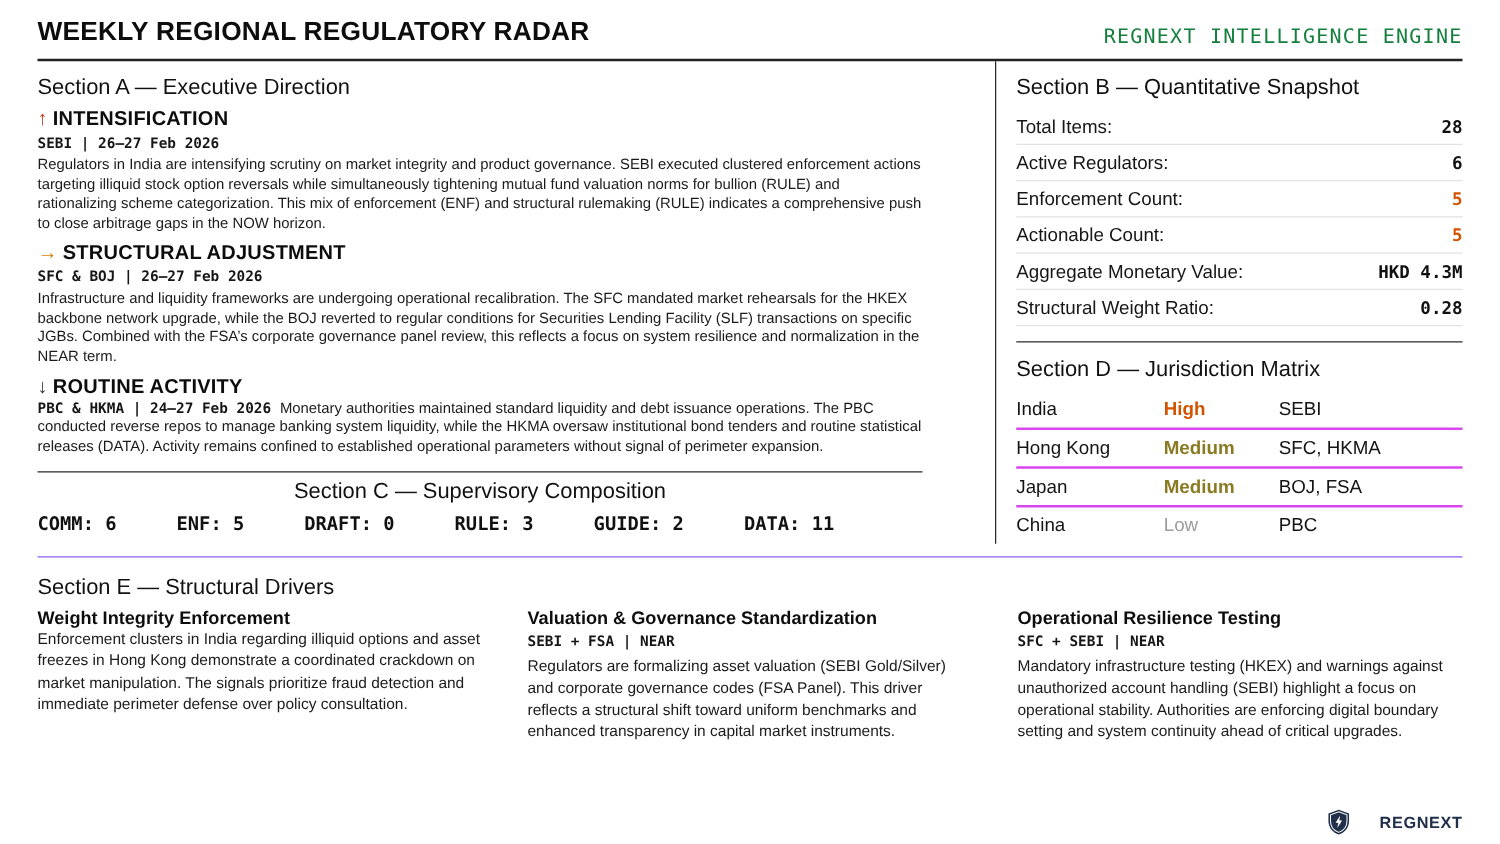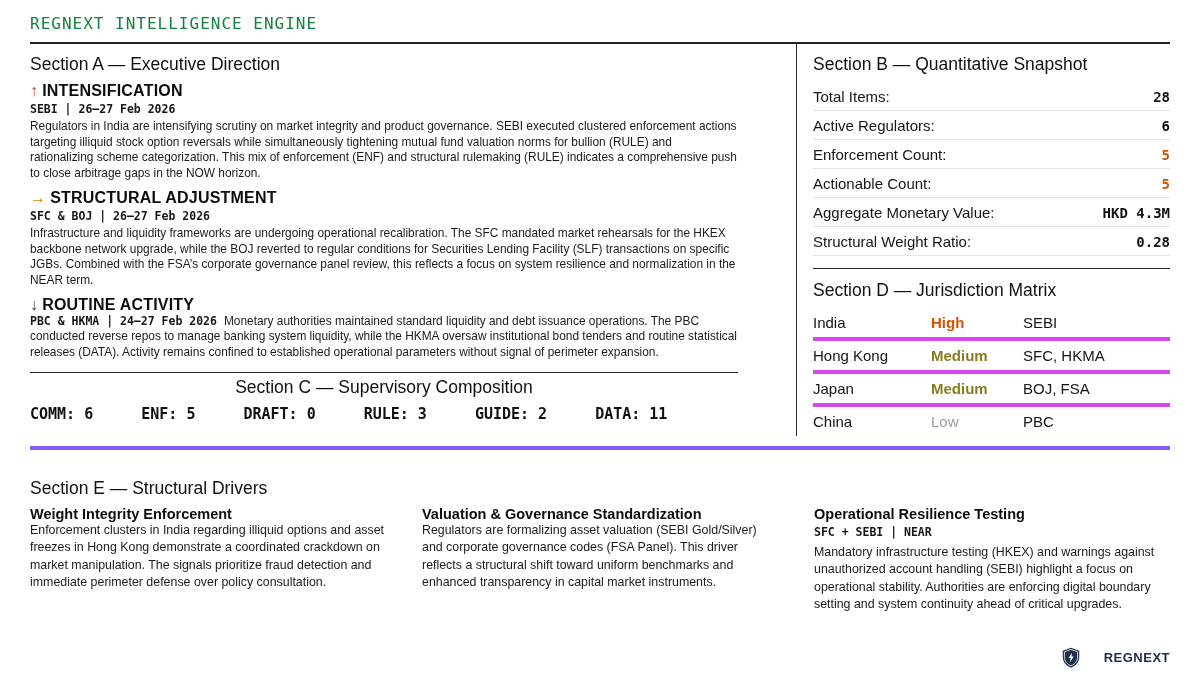--- a/index.html
+++ b/index.html
@@ -57,31 +57,31 @@
     display: flex; justify-content: space-between; align-items: baseline;
     font-size: 15px; padding: 5.5px 0; border-bottom: 1px solid #e2e2e2;
   }
   .qrow:last-of-type { border-bottom: none; }
   .qlabel { color: #161616; }
   .qvalue { font-family: "DejaVu Sans Mono", monospace; font-size: 14px; font-weight: 600; color: #111; }
   .qrow.hl .qvalue { color: #d35400; }
 
   
   .sec-d { border-top: 1px solid #2a2a2a; margin-top: 12px; padding-top: 9px; }
-  .jrow { display: flex; font-size: 15px; padding: 6px 0; border-bottom: 4px solid #d946ef; }
+  .jrow { display: flex; font-size: 15px; padding: 6px 0; border-bottom: 2px solid #d946ef; }
   .jrow:last-of-type { border-bottom: none; }
   .jname { width: 118px; color: #141414; }
   .jlevel { width: 92px; font-weight: 700; }
   .jlevel.high   { color: #d35400; }
   .jlevel.medium { color: #8a7a21; }
   .jlevel.low    { color: #9c9c9c; font-weight: 400; }
   .jregs { flex: 1; color: #141414; }
 
   
-  .sec-e { border-top: 4px solid #8b5cf6; margin-top: 10px; padding-top: 26px; }
+  .sec-e { border-top: 1px solid #8b5cf6; margin-top: 10px; padding-top: 11px; }
   .drivers { display: grid; grid-template-columns: 1fr 1fr 1fr; gap: 36px; margin-top: 4px; }
   .driver h3 { font-size: 14.5px; font-weight: 700; color: #0d0d0d; }
   .driver-meta {
     font-family: "DejaVu Sans Mono", monospace;
     font-size: 11.5px; font-weight: 700; color: #161616; margin: 3px 0 5px;
   }
   .driver-body { font-size: 12.4px; line-height: 1.4; color: #1b1b1b; }
 
   
   .footer-logo {
@@ -91,20 +91,21 @@
   }
   .footer-logo .brand { font-size: 13px; font-weight: 700; letter-spacing: 0.5px; }
   .shield { width: 18px; height: 21px; display: block; }
 </style>
 </head>
 <body>
 
 <div class="page">
 
   <div class="hdr">
+    <div class="hdr-title">WEEKLY REGIONAL REGULATORY RADAR</div>
     <div class="hdr-engine">REGNEXT INTELLIGENCE ENGINE</div>
   </div>
 
   <div class="main">
 
     <div class="col-left">
       <h2 class="sec-h">Section A — Executive Direction</h2>
 
       <div class="trend">
         <div class="trend-label">
@@ -203,20 +204,21 @@
     <h2 class="sec-h">Section E — Structural Drivers</h2>
     <div class="drivers">
 
       <div class="driver">
         <h3>Weight Integrity Enforcement</h3>
         <p class="driver-body">Enforcement clusters in India regarding illiquid options and asset freezes in Hong Kong demonstrate a coordinated crackdown on market manipulation. The signals prioritize fraud detection and immediate perimeter defense over policy consultation.</p>
       </div>
 
       <div class="driver">
         <h3>Valuation &amp; Governance Standardization</h3>
+        <div class="driver-meta">SEBI + FSA | NEAR</div>
         <p class="driver-body">Regulators are formalizing asset valuation (SEBI Gold/Silver) and corporate governance codes (FSA Panel). This driver reflects a structural shift toward uniform benchmarks and enhanced transparency in capital market instruments.</p>
       </div>
 
       <div class="driver">
         <h3>Operational Resilience Testing</h3>
         <div class="driver-meta">SFC + SEBI | NEAR</div>
         <p class="driver-body">Mandatory infrastructure testing (HKEX) and warnings against unauthorized account handling (SEBI) highlight a focus on operational stability. Authorities are enforcing digital boundary setting and system continuity ahead of critical upgrades.</p>
       </div>
     </div>
   </div>

